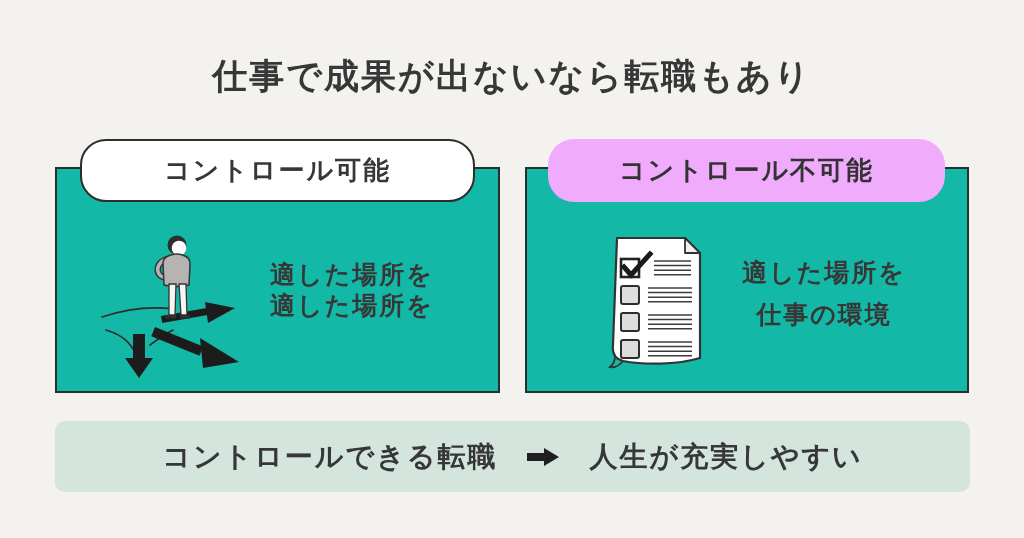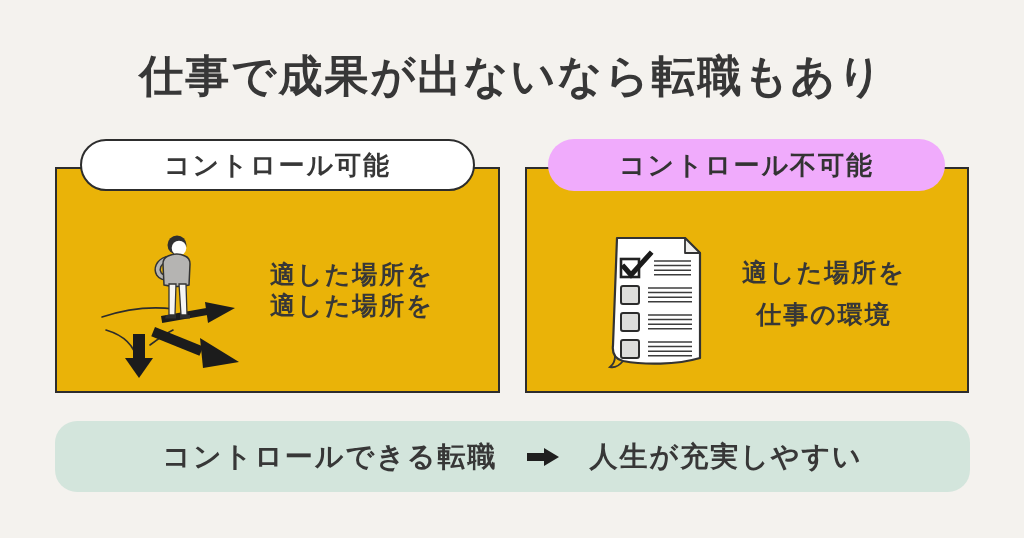--- a/index.html
+++ b/index.html
@@ -11,38 +11,38 @@
     overflow: hidden;
     font-family: "Liberation Sans", "DejaVu Sans", sans-serif;
     font-weight: 700;
     color: #373737;
   }
   .title {
     position: absolute;
     top: 56px; left: 0;
     width: 100%;
     text-align: center;
-    font-size: 44px;
+    font-size: 35px;
     letter-spacing: 2px;
     line-height: 40px;
   }
   .card {
     position: absolute;
     top: 167px;
     height: 226px;
-    background: #eab308;
+    background: #14b8a6;
     border: 2px solid #2d2d2d;
     box-sizing: border-box;
   }
   .card-left  { left: 55px;  width: 445px; }
   .card-right { left: 525px; width: 444px; }
   .pill {
     position: absolute;
     top: 139px;
-    height: 52px;
+    height: 63px;
     border-radius: 26px;
     box-sizing: border-box;
     display: flex;
     align-items: center;
     justify-content: center;
     font-size: 26px;
     letter-spacing: 2px;
     z-index: 2;
   }
   .pill-white {
@@ -63,21 +63,21 @@
   }
   .desc-left  { left: 170px; top: 90px; width: 250px; line-height: 31px; }
   .desc-right { left: 185px; top: 82px; width: 224px; line-height: 42px; }
   .illu-person    { position: absolute; left: 43px; top: 57px; }
   .illu-checklist { position: absolute; left: 77px; top: 66px; }
   .banner {
     position: absolute;
     left: 55px; top: 421px;
     width: 915px; height: 71px;
     background: #d3e5dc;
-    border-radius: 22px;
+    border-radius: 10px;
     display: flex;
     align-items: center;
     justify-content: center;
     gap: 24px;
     font-size: 28px;
     letter-spacing: 2px;
   }
   .banner-arrow { display: flex; align-items: center; margin: 0 4px; }
 </style>
 </head>

